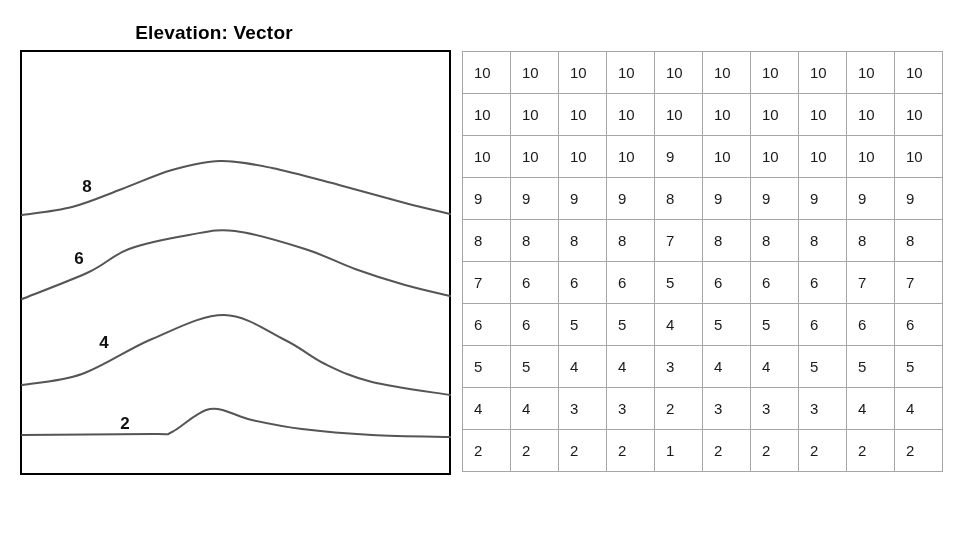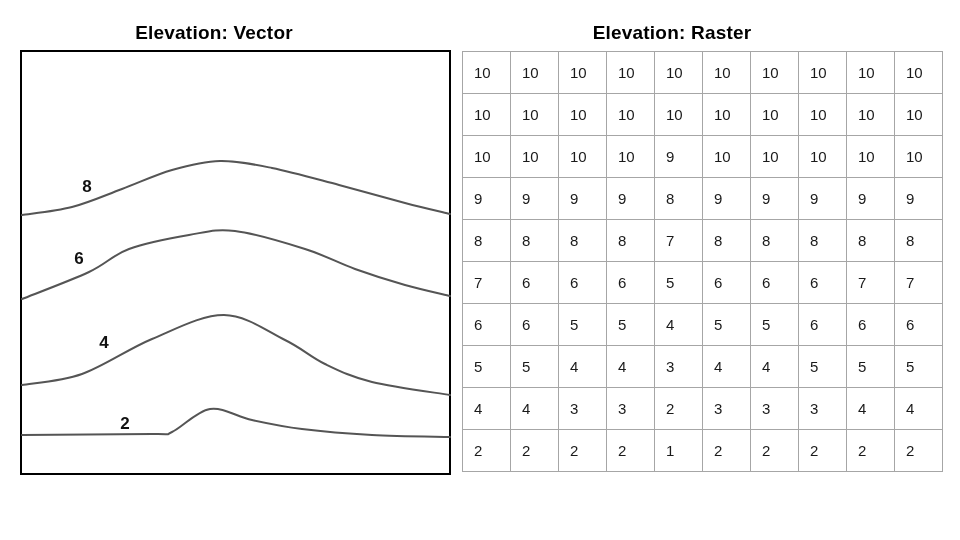--- a/index.html
+++ b/index.html
@@ -74,21 +74,20 @@
     background: #ffffff;
   }
 </style>
 </head>
 <body>
 
 <div class="canvas">
 
   <div class="panel-title title-vector">Elevation: Vector</div>
 
-  <div class="panel-title title-raster">Elevation: Raster</div>
 
   <div class="vector-box" id="vector-box">
     <svg id="contour-svg" viewBox="0 0 427 421">
         <path d="M 0 163 C 8.333333333333334 161.66666666666666, 33.33333333333333 159.33333333333334, 50 155 C 66.66666666666667 150.66666666666666, 83.33333333333333 143.16666666666666, 100 137 C 116.66666666666667 130.83333333333334, 133.66666666666666 122.66666666666667, 150 118 C 166.33333333333334 113.33333333333333, 181.33333333333334 109.33333333333333, 198 109 C 214.66666666666666 108.66666666666667, 230.16666666666666 112, 250 116 C 269.8333333333333 120, 294.8333333333333 127.16666666666667, 317 133 C 339.1666666666667 138.83333333333334, 364.5 146.16666666666666, 383 151 C 401.5 155.83333333333334, 420.5 160.16666666666666, 428 162" fill="none" stroke="#555555" stroke-width="2" stroke-linecap="round"></path>
         <path d="M 0 247 C 11.166666666666666 242.5, 49.16666666666667 228.33333333333334, 67 220 C 84.83333333333333 211.66666666666666, 90.33333333333333 203.16666666666666, 107 197 C 123.66666666666667 190.83333333333334, 149.33333333333334 186, 167 183 C 184.66666666666666 180, 193.66666666666666 176.66666666666666, 213 179 C 232.33333333333334 181.33333333333334, 263 190.66666666666666, 283 197 C 303 203.33333333333334, 316.3333333333333 211, 333 217 C 349.6666666666667 223, 367.1666666666667 228.5, 383 233 C 398.8333333333333 237.5, 420.5 242.16666666666666, 428 244" fill="none" stroke="#555555" stroke-width="2" stroke-linecap="round"></path>
         <path d="M 0 333 C 10 331.1666666666667, 38.33333333333333 329.6666666666667, 60 322 C 81.66666666666667 314.3333333333333, 106.33333333333333 296.8333333333333, 130 287 C 153.66666666666666 277.1666666666667, 179.83333333333334 262.8333333333333, 202 263 C 224.16666666666666 263.1666666666667, 246.16666666666666 279.8333333333333, 263 288 C 279.8333333333333 296.1666666666667, 288.5 305, 303 312 C 317.5 319, 329.1666666666667 324.8333333333333, 350 330 C 370.8333333333333 335.1666666666667, 415 340.8333333333333, 428 343" fill="none" stroke="#555555" stroke-width="2" stroke-linecap="round"></path>
         <path d="M 0 383 C 21.666666666666668 382.8333333333333, 105 382.5, 130 382 C 155 381.5, 140.33333333333334 384.1666666666667, 150 380 C 159.66666666666666 375.8333333333333, 174.66666666666666 359, 188 357 C 201.33333333333334 355, 214.66666666666666 364.6666666666667, 230 368 C 245.33333333333334 371.3333333333333, 260 374.5, 280 377 C 300 379.5, 325.3333333333333 381.6666666666667, 350 383 C 374.6666666666667 384.3333333333333, 415 384.6666666666667, 428 385" fill="none" stroke="#555555" stroke-width="2" stroke-linecap="round"></path>
       </svg>
 
   <div class="contour-label" style="left: 65px; top: 134px; color: rgb(17, 17, 17);">8</div>

